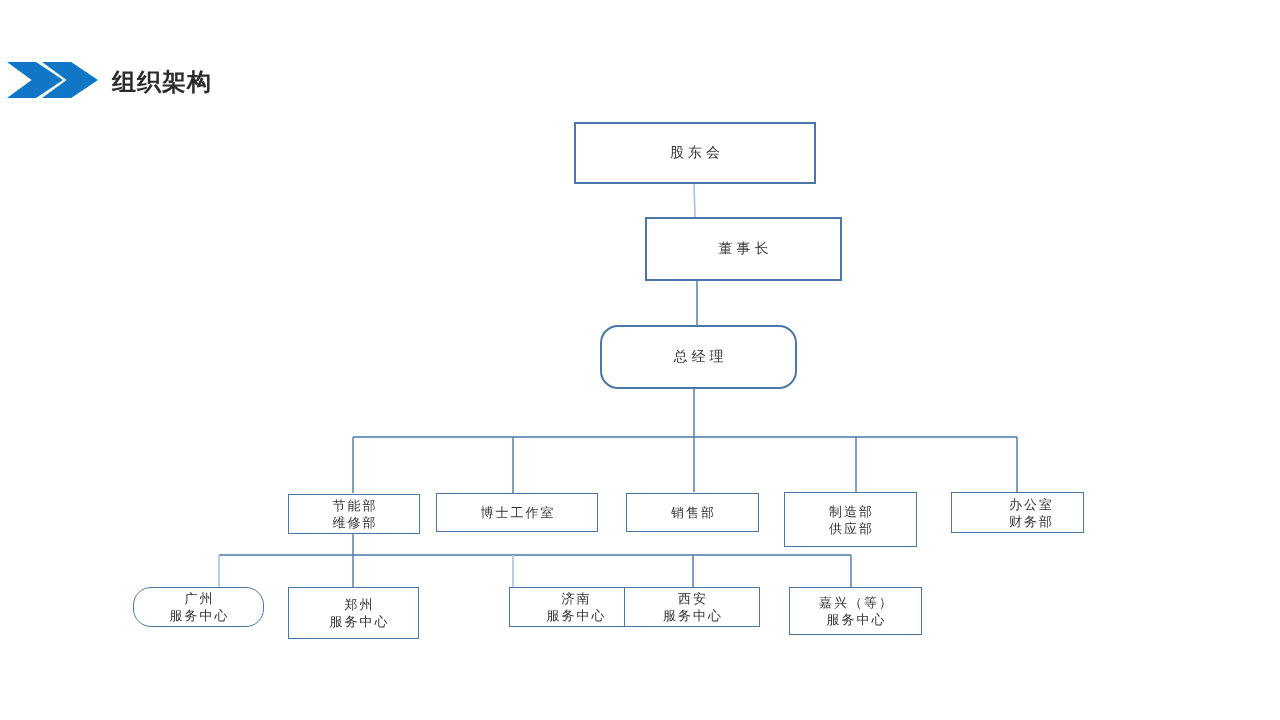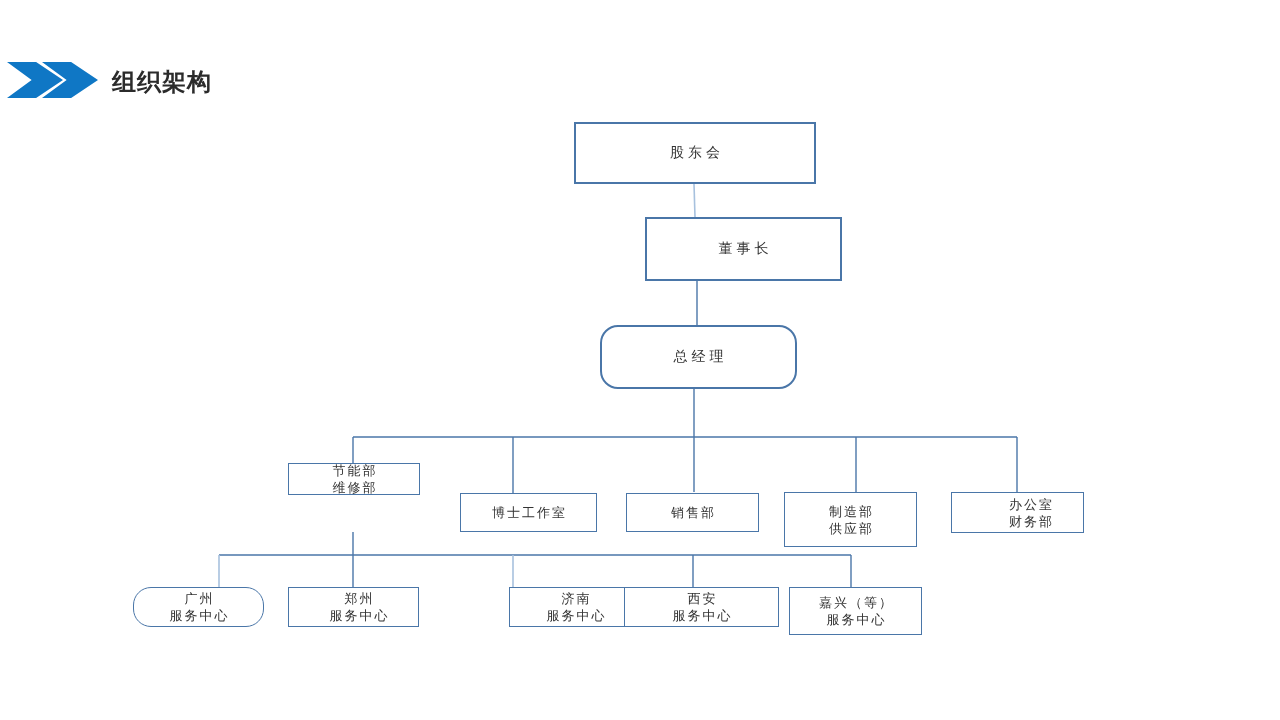--- a/index.html
+++ b/index.html
@@ -95,54 +95,54 @@
   <div class="node lg" style="left:574px; top:122px; width:242px; height:62px;">
     <span>股东会</span>
   </div>
   <div class="node lg" style="left:602px; top:217px; width:197px; height:64px;margin-left:43px;">
     <span>董事长</span>
   </div>
   <div class="node lg" style="left:600px; top:325px; width:197px; height:64px;border-radius:18px;">
     <span>总经理</span>
   </div>
 
-  <div class="node sm" style="left:288px; top:463px; width:132px; height:32px;">
+  <div class="node sm" style="left:288px; top:494px; width:132px; height:40px;">
     <span>节能部</span>
     <span>维修部</span>
   </div>
-  <div class="node sm" style="left:460px; top:493px; width:137px; height:39px;">
+  <div class="node sm" style="left:436px; top:493px; width:162px; height:39px;">
     <span>博士工作室</span>
 
   </div>
   <div class="node sm" style="left:626px; top:493px; width:133px; height:39px;">
     <span>销售部</span>
 
   </div>
   <div class="node sm" style="left:784px; top:492px; width:133px; height:55px;">
     <span>制造部</span>
     <span>供应部</span>
   </div>
   <div class="node sm" style="left:951px; top:492px; width:133px; height:41px;padding-left:28px;">
     <span>办公室</span>
     <span>财务部</span>
   </div>
 
   <div class="node sm" style="left:133px; top:587px; width:131px; height:40px;border-radius:18px;">
     <span>广州</span>
     <span>服务中心</span>
   </div>
-  <div class="node sm" style="left:288px; top:587px; width:131px; height:40px;padding-left:12px;">
+  <div class="node sm" style="left:288px; top:587px; width:131px; height:52px;padding-left:12px;">
     <span>郑州</span>
     <span>服务中心</span>
   </div>
   <div class="node sm" style="left:463px; top:587px; width:133px; height:40px;margin-left:46px;">
     <span>济南</span>
     <span>服务中心</span>
   </div>
-  <div class="node sm" style="left:624px; top:587px; width:155px; height:40px;">
+  <div class="node sm" style="left:624px; top:587px; width:136px; height:40px;">
     <span>西安</span>
     <span>服务中心</span>
   </div>
   <div class="node sm" style="left:789px; top:587px; width:133px; height:48px;align-items:center;">
     <span>嘉兴（等）</span>
     <span>服务中心</span>
   </div>
 
 </div>
 

